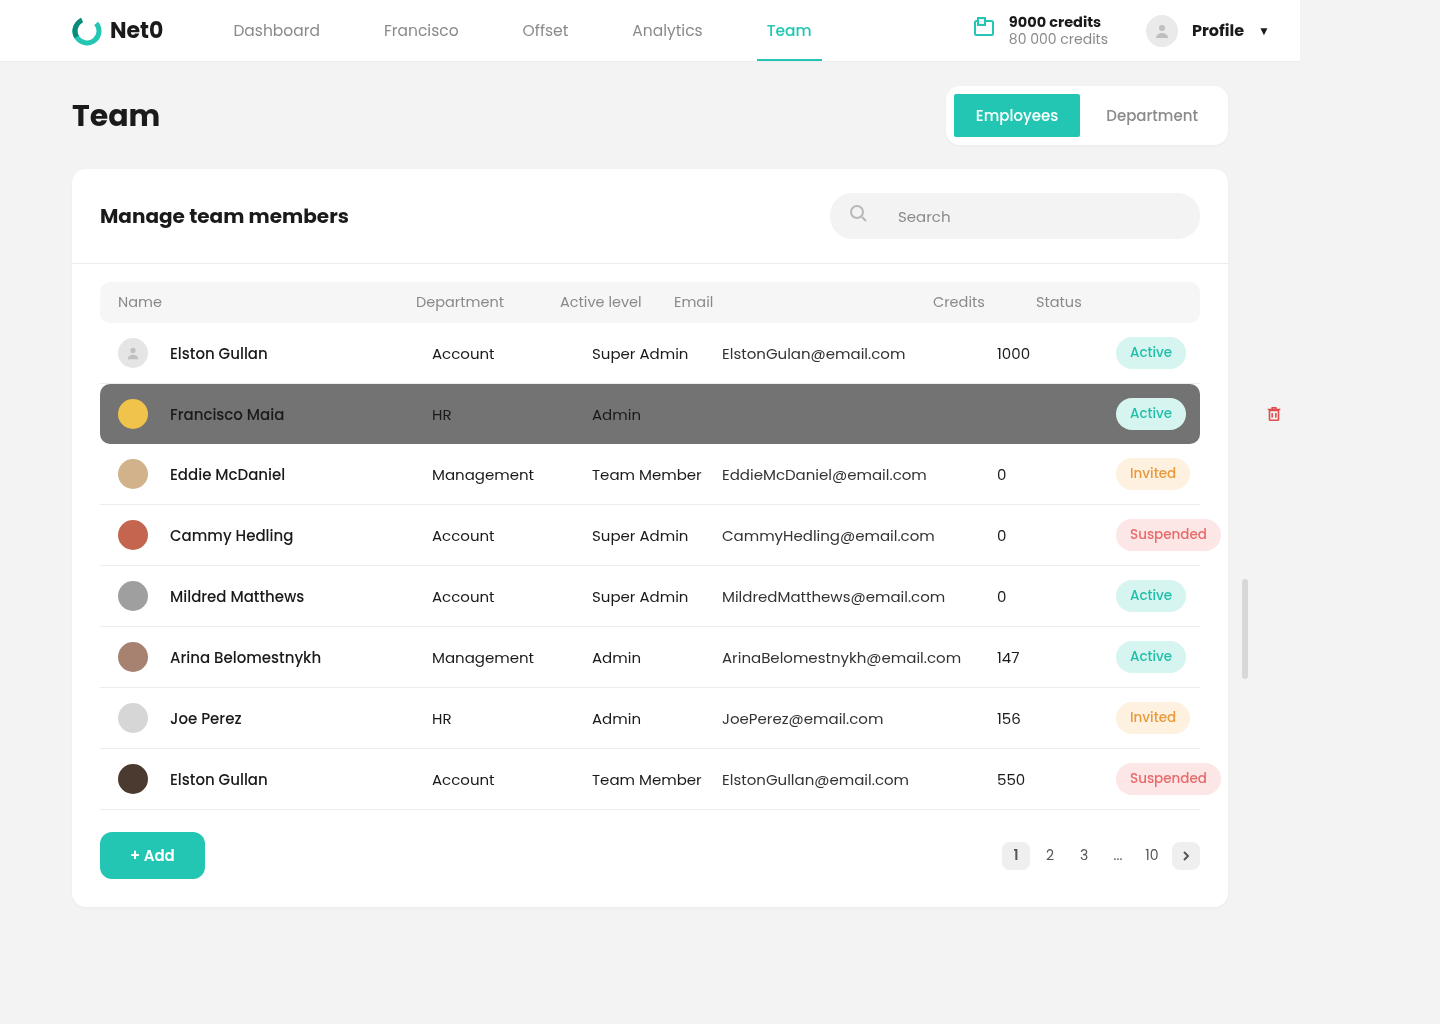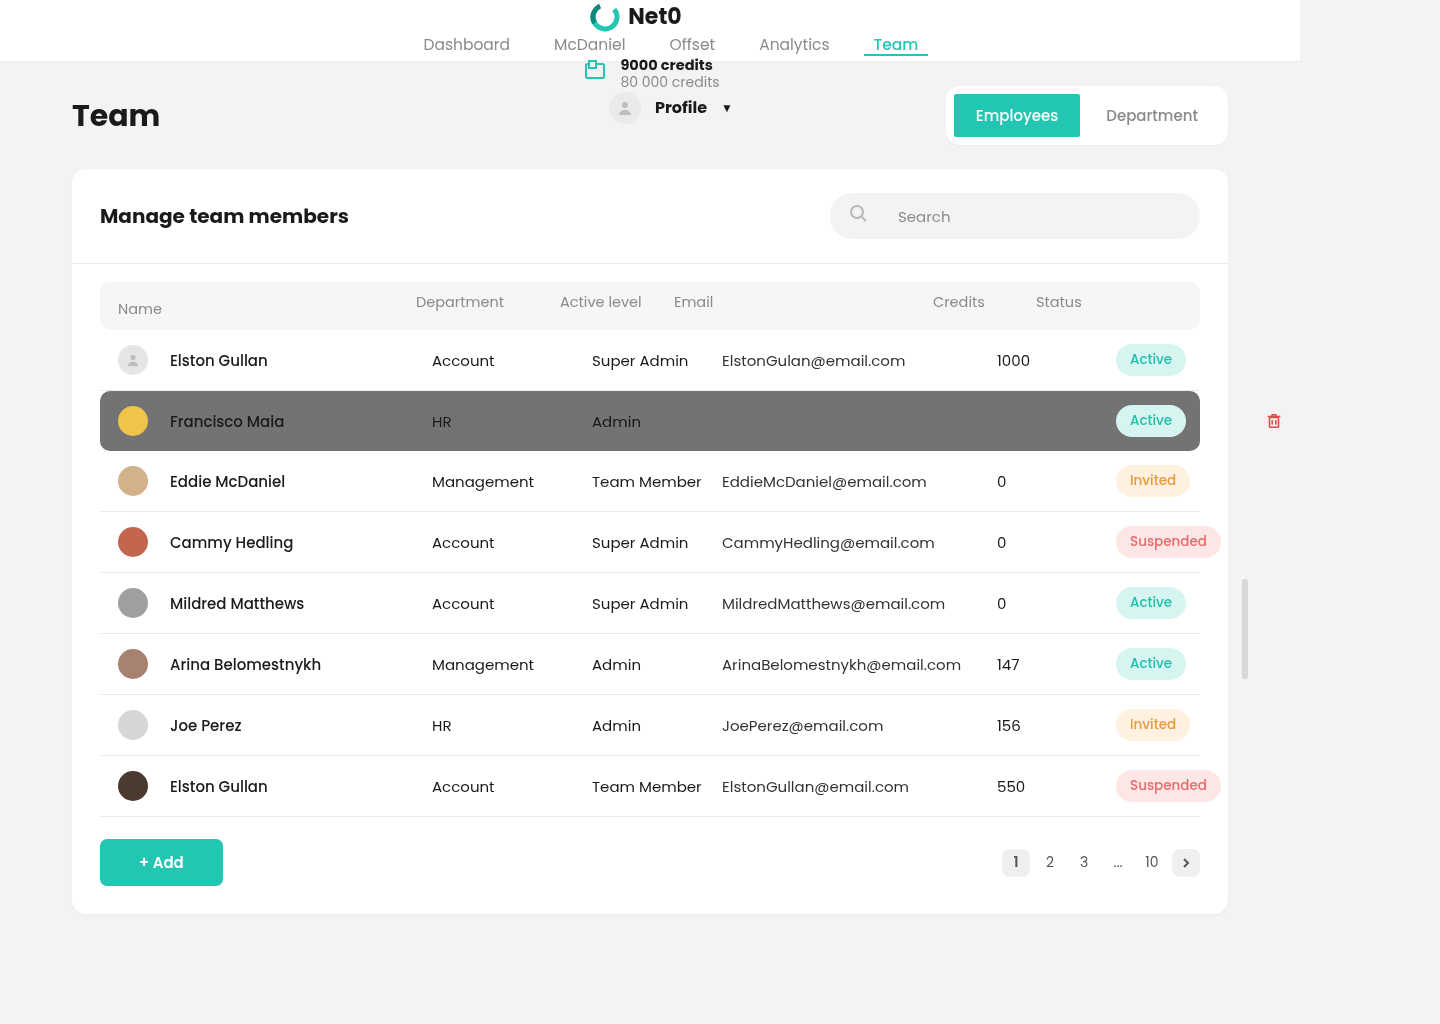--- a/index.html
+++ b/index.html
@@ -25,28 +25,27 @@
     width:1300px;
   }
   
   .header {
     background:#fff;
     border-bottom:1px solid var(--border);
     height:62px;
     display:flex;
     align-items:center;
     padding:0 30px 0 72px;
-    flex-direction:column;
   }
   .logo { display:flex; align-items:center; gap:8px; margin-right:70px; }
   .logo-mark {
     width:30px; height:30px; position:relative;
   }
   .logo-text { font-weight:700; font-size:22px; }
-  .nav { display:flex; gap:44px; height:100%; align-items:center; }
+  .nav { display:flex; gap:64px; height:100%; align-items:center; }
   .nav-item {
     color: var(--text-light);
     cursor:pointer;
     position:relative;
     height:100%;
     display:flex; align-items:center;
     font-size:15.5px;
   }
   .nav-item.active { color: var(--teal); font-weight:500; }
   .nav-item.active::after {
@@ -103,21 +102,21 @@
   .search input::placeholder { color:var(--text-light); }
   
   .table-wrap { padding:18px 28px 0; }
   .thead {
     background:#f6f6f6; border-radius:10px;
     display:grid;
     grid-template-columns: 316px 144px 114px 259px 103px 120px 44px;
     padding:10px 0;
     color:var(--text-light); font-size:14.5px;
   }
-  .thead > div:first-child { padding-left:18px;margin-top:7px; }
+  .thead > div:first-child { padding-left:18px; }
   .row {
     display:grid;
     grid-template-columns: 316px 144px 114px 259px 103px 120px 44px;
     align-items:center;
     padding:14px 0;
     border-bottom:1px solid var(--border);
     font-size:15px;
     gap:16px;
   }
   .row.highlight { background:#737373; border-radius:10px; border-bottom:none; }
@@ -136,21 +135,21 @@
   .badge.Invited { background:var(--badge-orange-bg); color:var(--badge-orange-fg); }
   .badge.Suspended { background:var(--badge-red-bg); color:var(--badge-red-fg); }
   .del { cursor:pointer; display:flex; justify-content:center; }
   
   .card-foot {
     display:flex; align-items:center;
     padding:22px 28px 28px;
   }
   .add-btn {
     background:var(--teal); color:#fff;
-    padding:12px 39px; border-radius:7px;
+    padding:12px 30px; border-radius:12px;
     font-weight:600; font-size:15px; cursor:pointer;
   }
   .pager { margin-left:auto; display:flex; gap:6px; align-items:center; }
   .page-btn {
     min-width:28px; height:28px; border-radius:8px;
     display:flex; align-items:center; justify-content:center;
     font-size:14px; cursor:pointer; color:#555;
   }
   .page-btn.active { background:#efefef; font-weight:600; }
   .page-btn.next { background:#efefef; }
@@ -169,21 +168,21 @@
     <span class="logo-mark">
       <svg viewBox="0 0 30 30" width="30" height="30">
         <circle cx="15" cy="15" r="12" fill="none" stroke="#22c6b2" stroke-width="5" stroke-dasharray="50 25" transform="rotate(-40 15 15)"></circle>
         <circle cx="15" cy="15" r="12" fill="none" stroke="#0a8a7a" stroke-width="5" stroke-dasharray="20 55" transform="rotate(150 15 15)"></circle>
       </svg>
     </span>
     <span class="logo-text">Net0</span>
   </div>
   <div class="nav" id="nav">
       <div class="nav-item">Dashboard</div>
-      <div class="nav-item">McDaniel</div>
+      <div class="nav-item">Francisco</div>
       <div class="nav-item">Offset</div>
       <div class="nav-item">Analytics</div>
       <div class="nav-item active">Team</div>
     </div>
   <div class="spacer"></div>
   <div class="credits">
     <span>
       <svg width="22" height="22" viewBox="0 0 22 22">
           <rect x="2" y="4" width="18" height="14" rx="1.5" fill="none" stroke="#22c6b2" stroke-width="2"></rect>
           <rect x="5" y="1" width="7" height="7" fill="#f3f3f3" stroke="#22c6b2" stroke-width="2"></rect>

